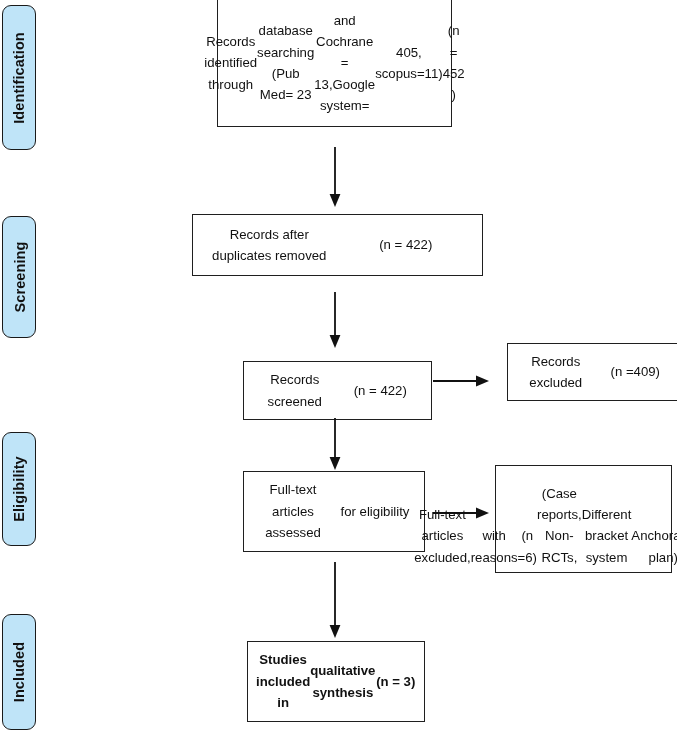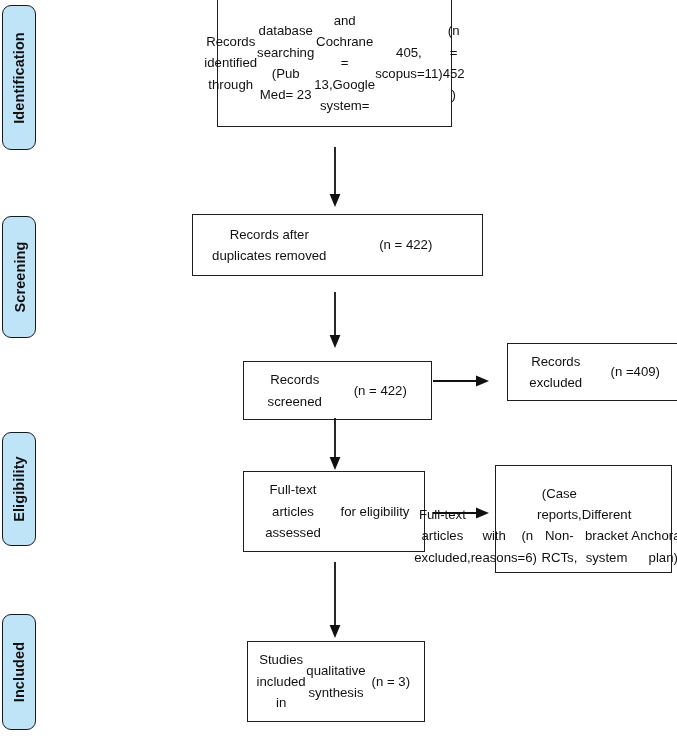--- a/index.html
+++ b/index.html
@@ -159,19 +159,19 @@
     <span class="line">and difference in</span>
   </div>
 
   <div class="arrow" style="left:326px; top:562px;">
     <svg width="18" height="78" viewBox="0 0 18 78">
       <line x1="9" y1="0" x2="9" y2="66" stroke="#111111" stroke-width="1.8"></line>
       <polygon points="9,76 3.6,63 14.4,63" fill="#111111"></polygon>
     </svg>
   </div>
 
-  <div class="flow-box" style="left:247px; top:641px; width:178px; height:81px;">
+  <div class="flow-box" style="left:247px; top:641px; width:178px; height:81px;font-weight:bold;">
     <span class="line">Studies included in</span>
     <span class="line">qualitative synthesis</span>
     <span class="line">(n = 3)</span>
   </div>
 
 </div>
 
 </body></html>

